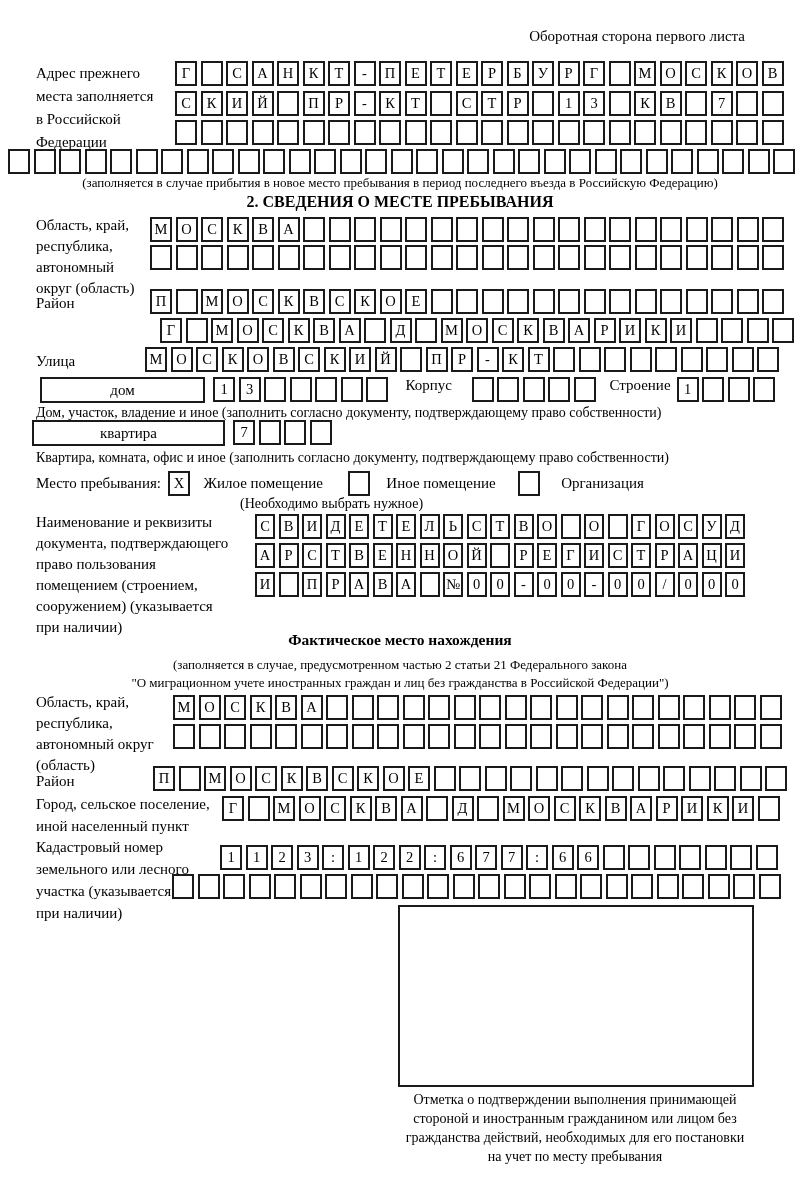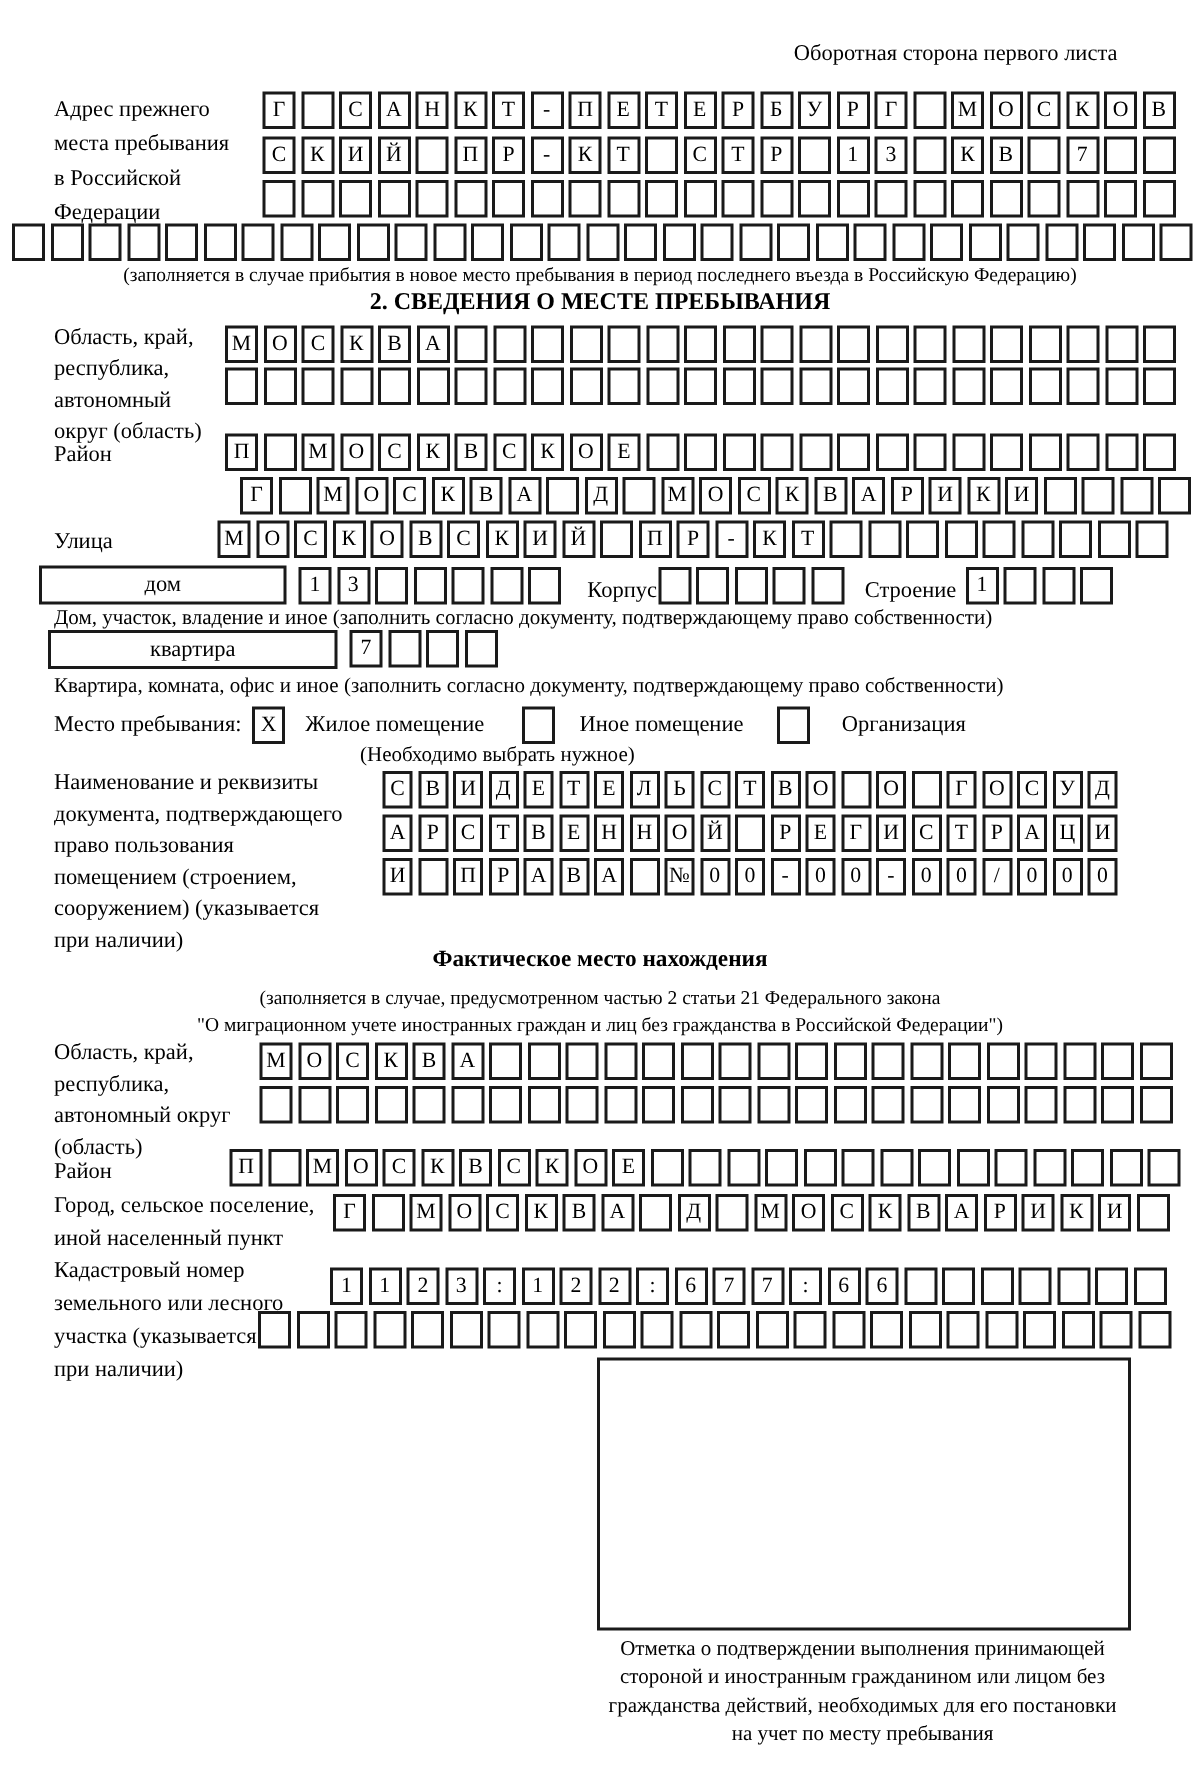--- a/index.html
+++ b/index.html
@@ -21,21 +21,21 @@
   .bigbox{position:absolute;border:2px solid #1a1a1a;background:#fff;}
 </style>
 </head>
 <body>
 
 <div class="page">
 
   <div class="note" style="top:28px;right:55px;font-size:15px">Оборотная сторона первого листа</div>
 
   <div class="lbl" style="left:36px;top:62px;width:150px;line-height:23px">Адрес прежнего
-места пребывания
+места заполняется
 в Российской
 Федерации</div>
   <div class="row" style="left:175px;top:61px">
       <span class="cell">Г</span>
       <span class="cell"></span>
       <span class="cell">С</span>
       <span class="cell">А</span>
       <span class="cell">Н</span>
       <span class="cell">К</span>
       <span class="cell">Т</span>
@@ -284,32 +284,32 @@
       <span class="cell"></span>
       <span class="cell"></span>
       <span class="cell"></span>
       <span class="cell"></span>
       <span class="cell"></span>
       <span class="cell"></span>
       <span class="cell"></span>
       <span class="cell"></span>
     </div>
 
-  <div class="row" style="left:26px;top:377px;align-items:flex-end">
+  <div class="row" style="left:40px;top:377px;align-items:flex-start">
     <div class="fieldbox" style="width:165px">дом</div>
     <div class="cells" style="margin-left:8px">
         <span class="cell">1</span>
         <span class="cell">3</span>
         <span class="cell"></span>
         <span class="cell"></span>
         <span class="cell"></span>
         <span class="cell"></span>
         <span class="cell"></span>
       </div>
-    <span class="inl" style="margin-left:14px;margin-right:1px">Корпус</span>
+    <span class="inl" style="margin-left:14px;margin-right:20px">Корпус</span>
     <div class="cells">
         <span class="cell"></span>
         <span class="cell"></span>
         <span class="cell"></span>
         <span class="cell"></span>
         <span class="cell"></span>
       </div>
     <span class="inl" style="margin-left:10px;margin-right:6px">Строение</span>
     <div class="cells">
         <span class="cell">1</span>

